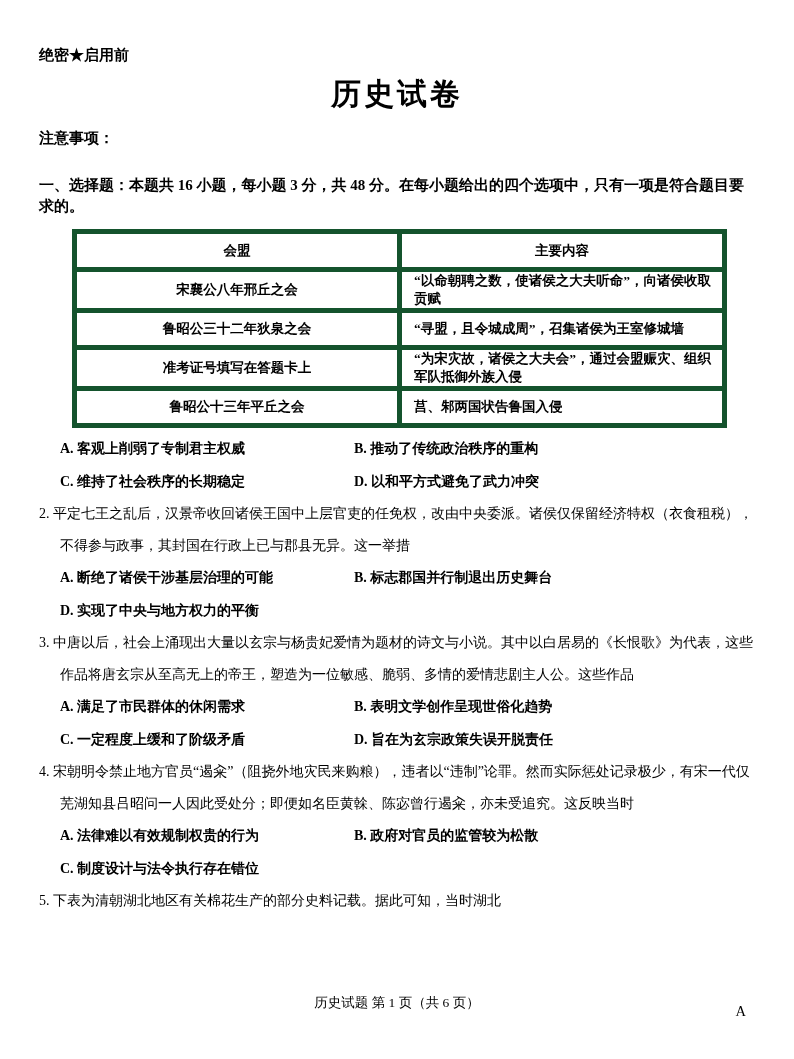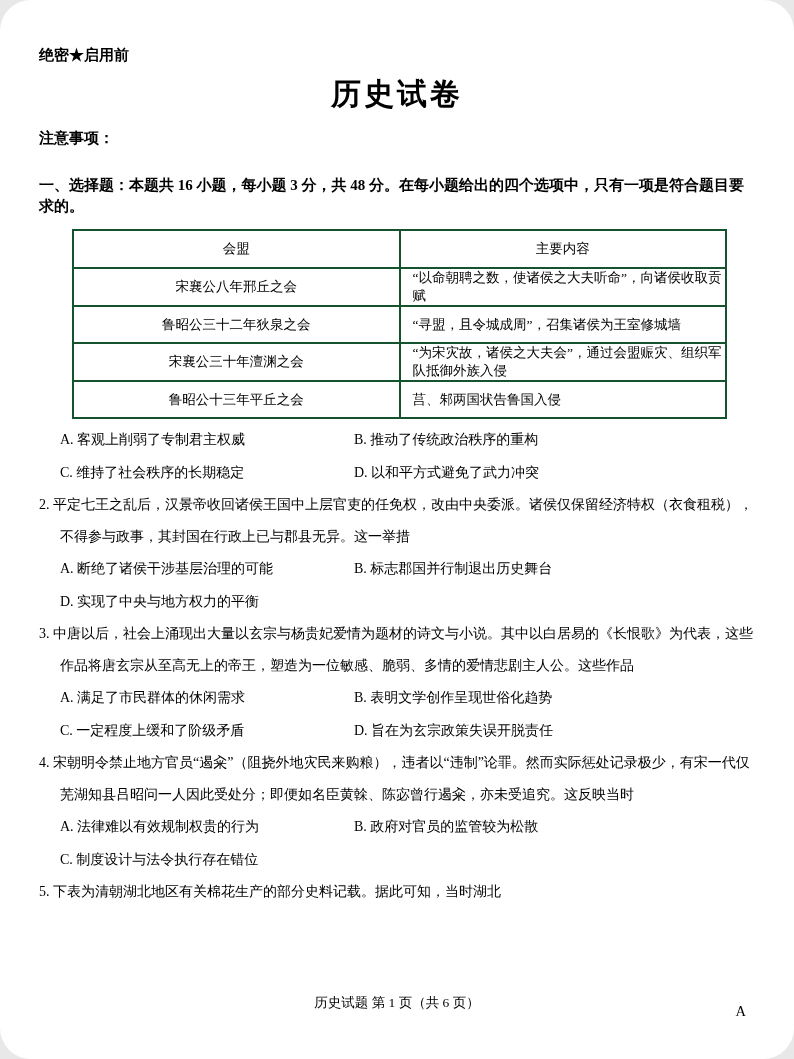--- a/index.html
+++ b/index.html
@@ -7,32 +7,31 @@
   .sheet {
     position:relative;
     width:794px; height:1059px;
     margin:0 auto;
     background:#ffffff;
     color:#000;
     font-family:"Liberation Serif","DejaVu Serif",serif;
     font-size:14px;
     padding:46px 39px 0 39px;
     overflow:hidden;
-    border-radius:31px;
   }
   .security { font-weight:bold; font-size:15px; line-height:18px; }
   .title    { text-align:center; font-size:30px; font-weight:bold; letter-spacing:3px; margin:10px 0 12px; }
   .notice-h { font-weight:bold; font-size:15px; line-height:22px; margin-bottom:2px; }
   .notice p { text-indent:2em; line-height:28.5px; }
   .section-h{ font-weight:bold; font-size:15px; line-height:21px; margin-top:26px; }
   .q        { }
   .q .stem  { padding-left:21px; text-indent:-21px; line-height:32px; }
-  .opts     { display:grid; grid-template-columns:294px auto; padding-left:21px; line-height:32.5px; }
+  .opts     { display:grid; grid-template-columns:294px auto; padding-left:21px; line-height:32.5px;font-weight:bold; }
   table.qtable { border-collapse:collapse; width:655px; margin:4px 0 5px 33px; table-layout:fixed; }
-  table.qtable th, table.qtable td { border:2px solid #14532d; font-weight:normal; font-size:13.5px; }
+  table.qtable th, table.qtable td { border:5px solid #14532d; font-weight:bold; font-size:13.5px; }
   table.qtable th { height:38px; text-align:center; }
   table.qtable td { height:37px; }
   td.c1 { width:196px; text-align:center; }
   td.c2, th.c2 { padding-left:12px; }
   th.c2 { padding-left:0; }
   .footer-center { position:absolute; left:0; bottom:47px; width:100%; text-align:center; font-size:13.5px; }
   .footer-right  { position:absolute; right:48px; bottom:39px; font-size:14.5px; }
   .mt1 { margin-top:12px; }
 </style>
 </head>
@@ -57,21 +56,21 @@
       </tr>
       <tr>
         <td class="c1">宋襄公八年邢丘之会</td>
         <td class="c2">“以命朝聘之数，使诸侯之大夫听命”，向诸侯收取贡赋</td>
       </tr>
       <tr>
         <td class="c1">鲁昭公三十二年狄泉之会</td>
         <td class="c2">“寻盟，且令城成周”，召集诸侯为王室修城墙</td>
       </tr>
       <tr>
-        <td class="c1">宋襄公三十年澶渊之会</td>
+        <td class="c1">准考证号填写在答题卡上</td>
         <td class="c2">“为宋灾故，诸侯之大夫会”，通过会盟赈灾、组织军队抵御外族入侵</td>
       </tr>
       <tr>
         <td class="c1">鲁昭公十三年平丘之会</td>
         <td class="c2">莒、邾两国状告鲁国入侵</td>
       </tr>
     </tbody>
       </table>
     <div class="opts">
       <span>A. 客观上削弱了专制君主权威</span>

